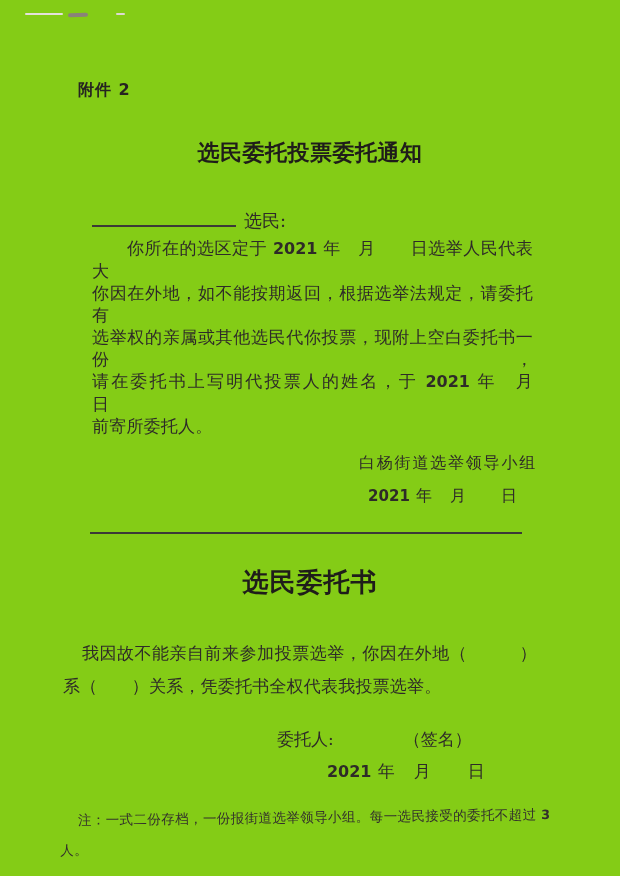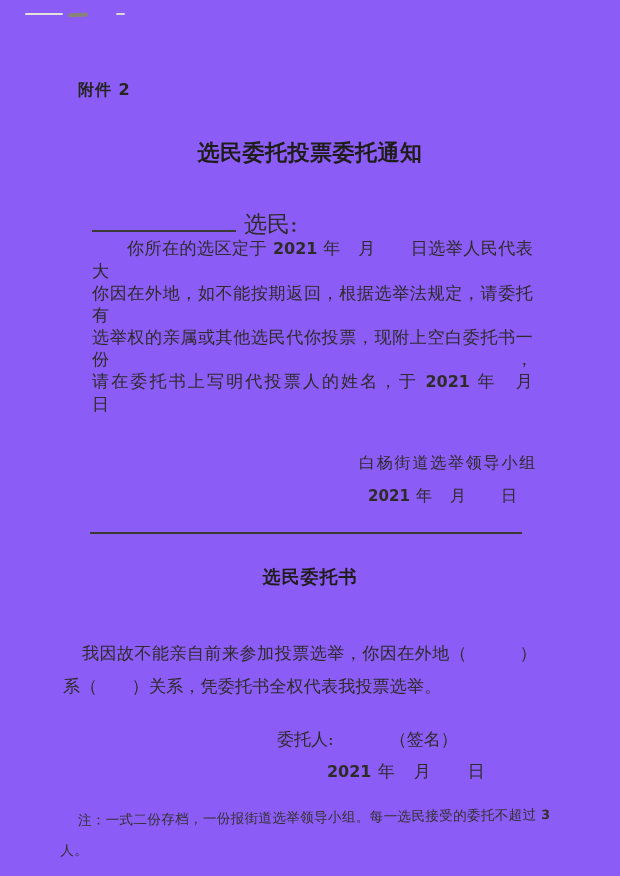--- a/index.html
+++ b/index.html
@@ -4,21 +4,21 @@
 <style>
   html, body {
     margin: 0;
     padding: 0;
     background: #ffffff;
   }
   .page {
     position: relative;
     width: 620px;
     height: 876px;
-    background: #8b5cf6;
+    background: #84cc16;
     overflow: hidden;
     font-family: "DejaVu Serif", "Liberation Serif", serif;
     color: #2e2b28;
   }
   .abs { position: absolute; }
 
   
   .pen-mark {
     left: 68px; top: 13px;
     width: 20px; height: 4px;
@@ -53,21 +53,21 @@
     width: 620px;
     text-align: center;
     font-size: 22px;
     font-weight: 700;
     letter-spacing: 0.5px;
     color: #1f1d1a;
   }
 
   .salutation {
     left: 92px; top: 209px;
-    font-size: 23px;
+    font-size: 18px;
     white-space: nowrap;
   }
   .blank-line {
     display: inline-block;
     width: 144px;
     height: 14px;
     border-bottom: 2px solid #3c3a37;
     margin-right: 8px;
     vertical-align: baseline;
   }
@@ -106,30 +106,30 @@
   .divider {
     left: 90px; top: 532px;
     width: 432px; height: 2px;
     background: #3c3a37;
   }
 
   .form-title {
     left: 0; top: 565px;
     width: 620px;
     text-align: center;
-    font-size: 18px;
+    font-size: 26px;
     font-weight: 700;
     letter-spacing: 1px;
     color: #1f1d1a;
   }
 
   .consignor-row {
     left: 277px; top: 728px;
     display: flex;
-    gap: 56px;
+    gap: 70px;
     font-size: 17px;
     white-space: nowrap;
   }
   .form-date {
     left: 327px; top: 760px;
     font-size: 17px;
     letter-spacing: 1px;
     white-space: nowrap;
   }
 
@@ -167,20 +167,21 @@
 
   <div class="abs salutation">
     <span class="blank-line"></span><span>选民:</span>
   </div>
 
   <div class="abs para1">
     <div class="indent just autonum">你所在的选区定于 <span class="num">2021</span> 年　月　　日选举人民代表大</div>
     <div class="just">你因在外地，如不能按期返回，根据选举法规定，请委托有</div>
     <div class="just">选举权的亲属或其他选民代你投票，现附上空白委托书一份，</div>
     <div class="just autonum">请在委托书上写明代投票人的姓名，于 <span class="num">2021</span> 年　月　　日</div>
+    <div>前寄所委托人。</div>
   </div>
 
   <div class="abs sig-org">白杨街道选举领导小组</div>
   <div class="abs sig-date autonum"><span class="num">2021</span> 年　月　　日</div>
 
   <div class="abs divider"></div>
 
   <div class="abs form-title">选民委托书</div>
 
   <div class="abs para2">

